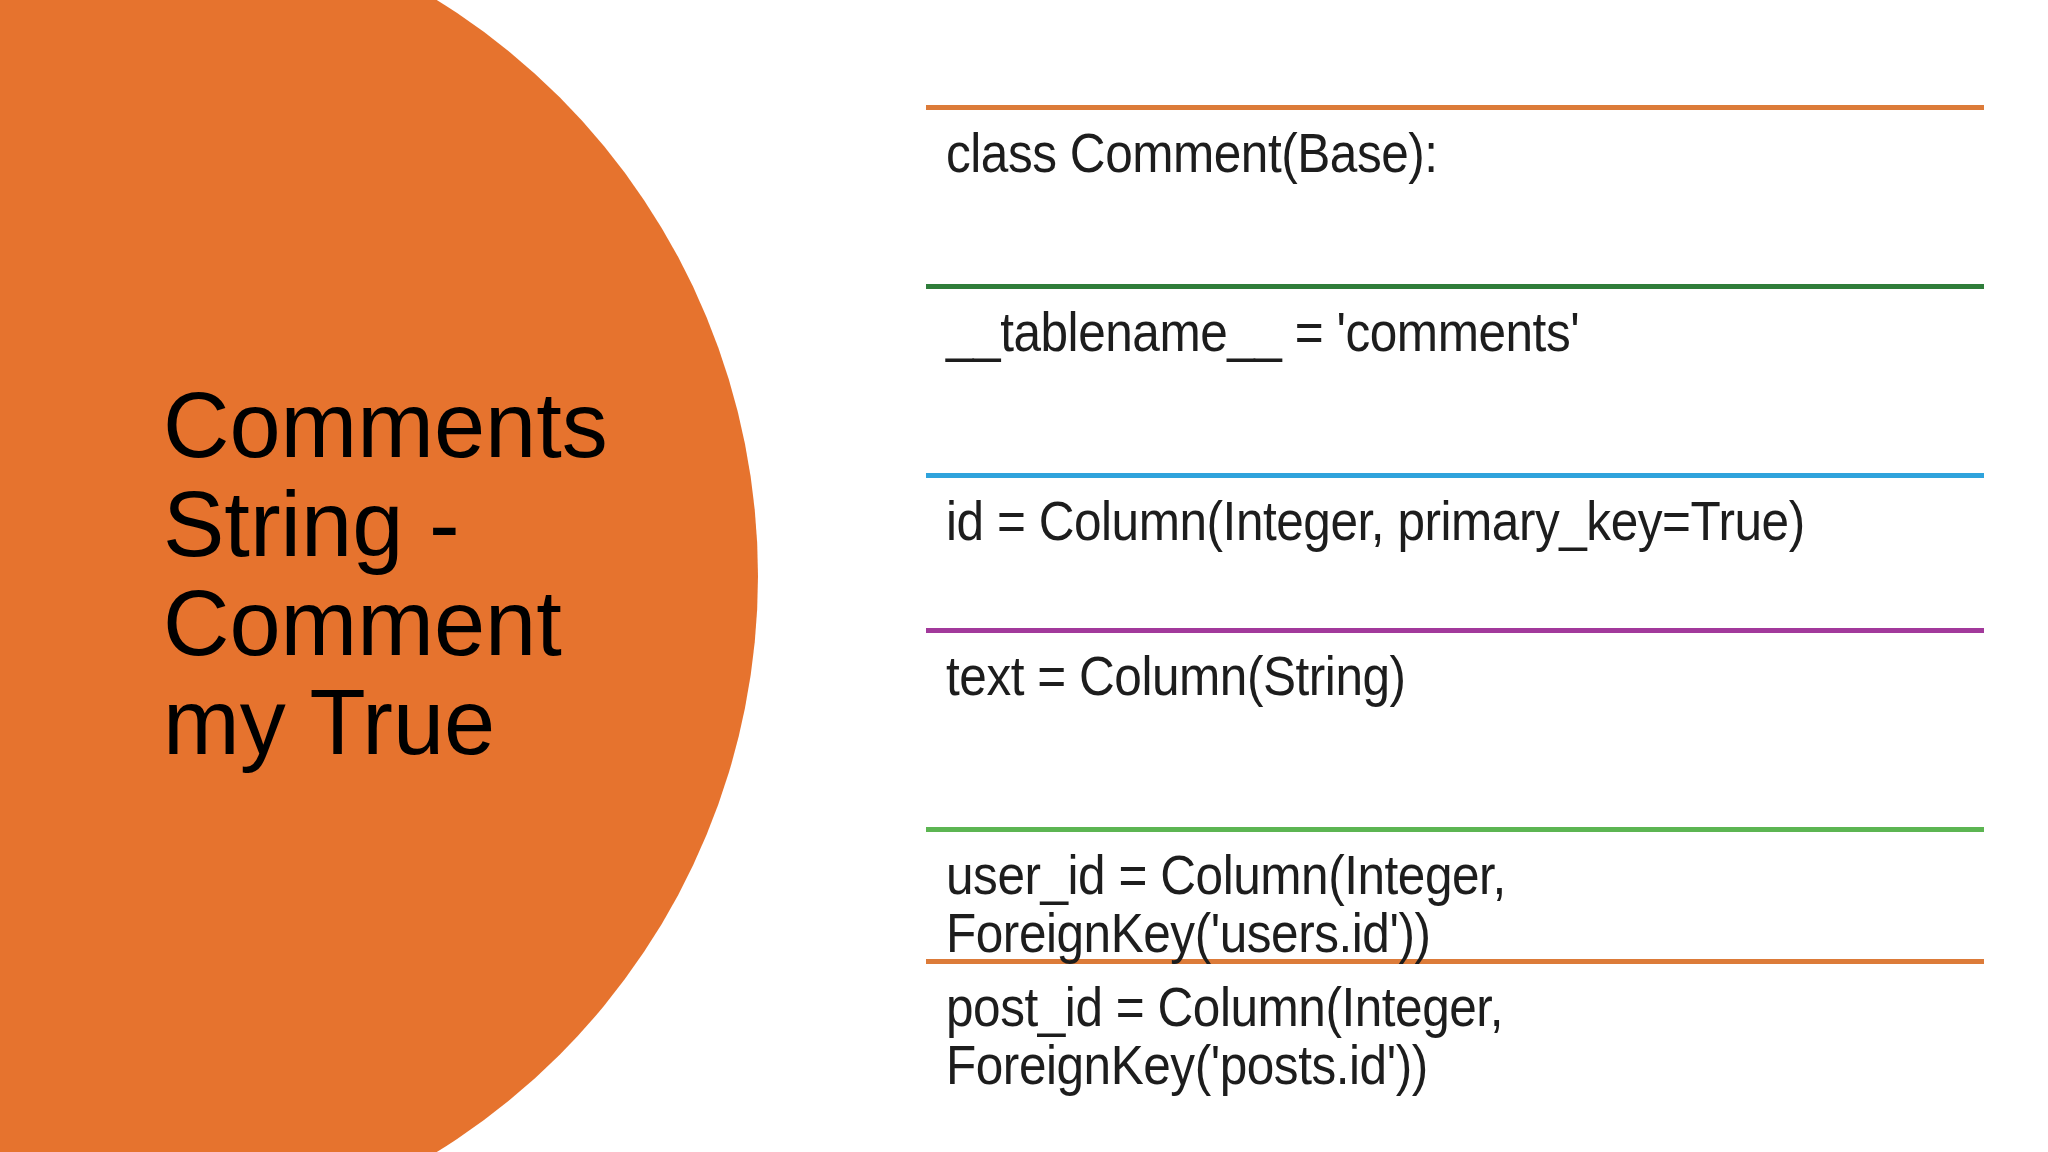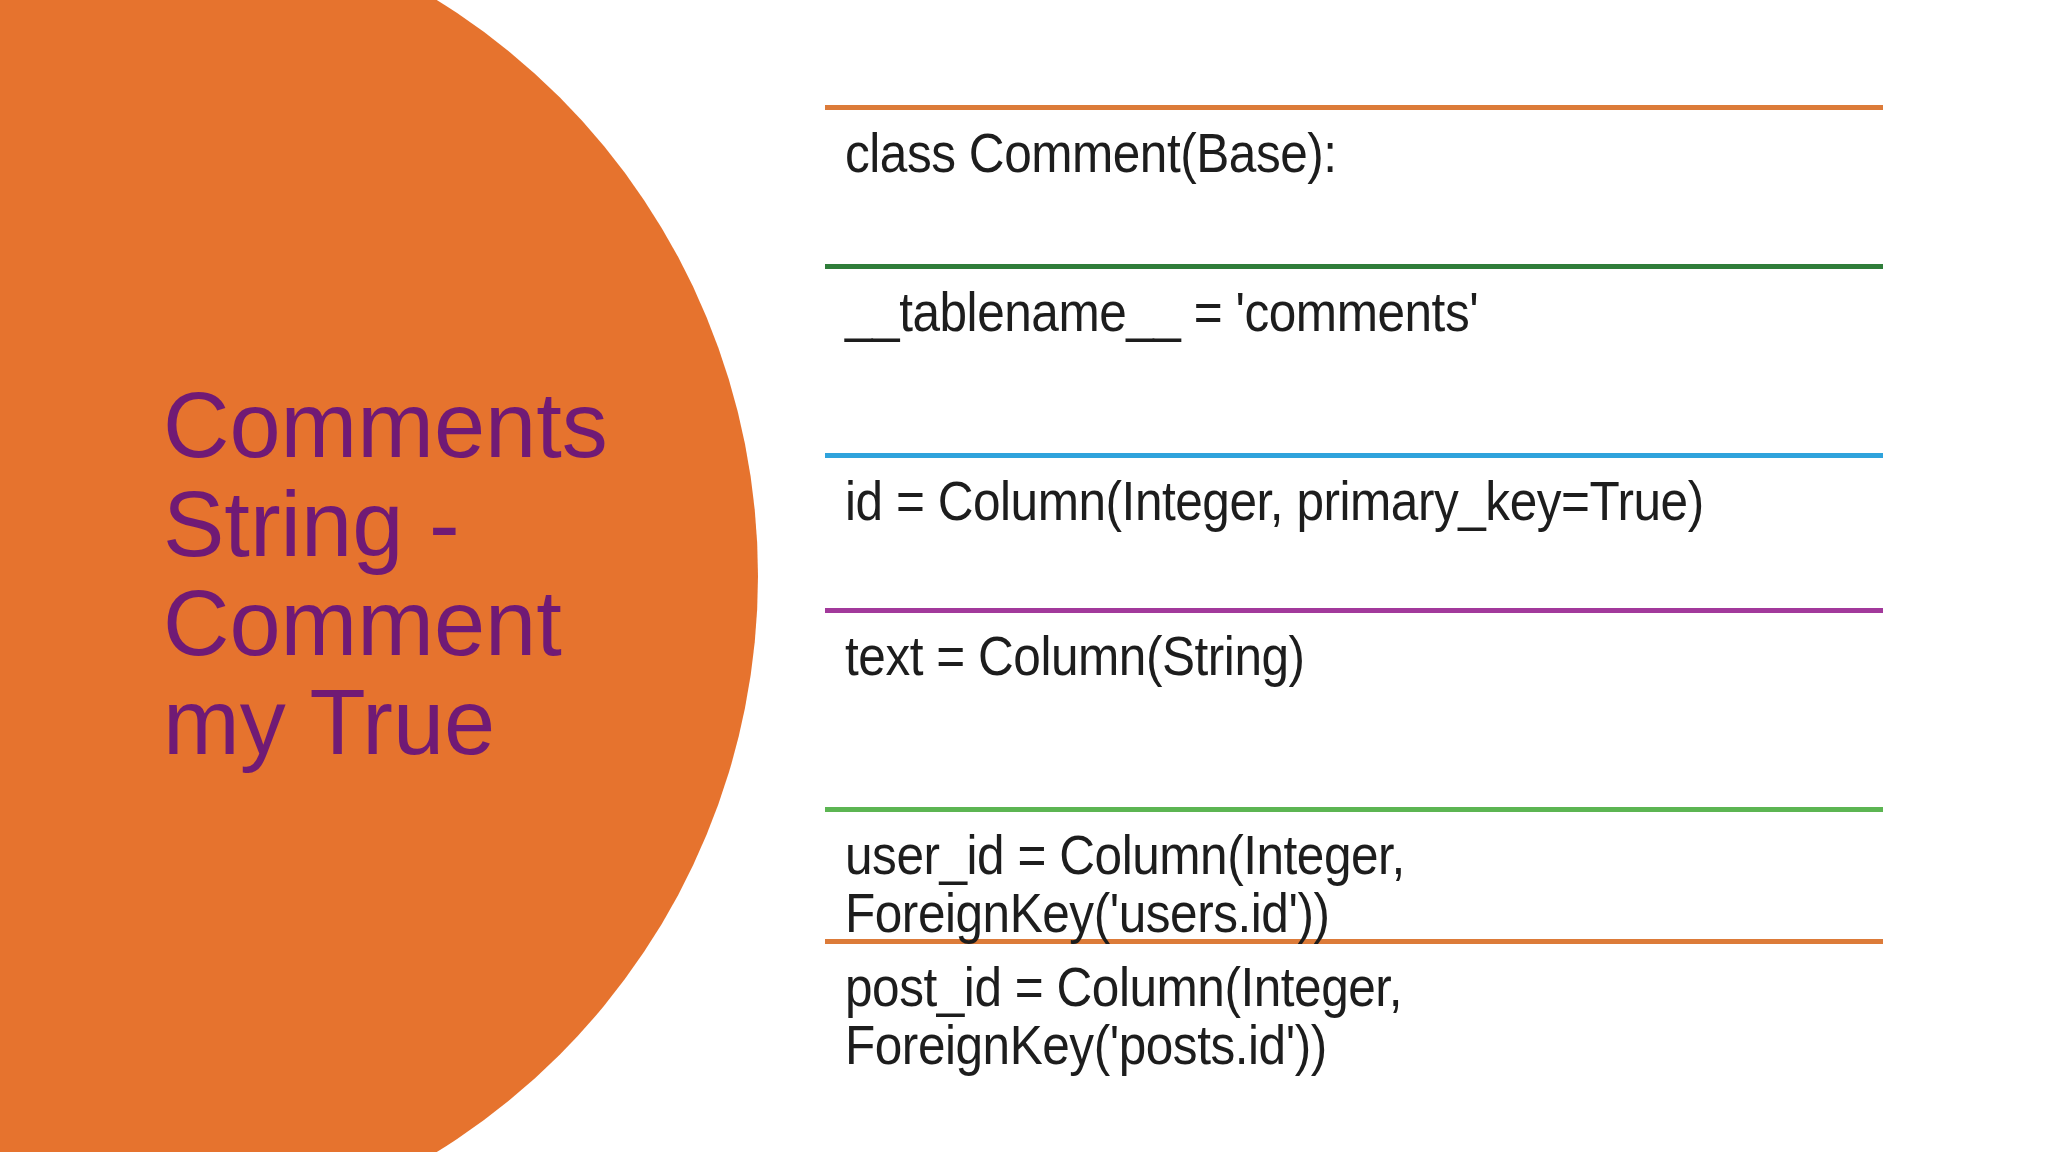--- a/index.html
+++ b/index.html
@@ -23,42 +23,42 @@
     width: 1354px;
     height: 1354px;
     border-radius: 50%;
   }
 
   
   .slide-title {
     position: absolute;
     left: 163px;
     top: 376px;
-    color: #701a75;
+    color: #000000;
     font-size: 92px;
     line-height: 99px;
     font-weight: 400;
     letter-spacing: 0px;
     white-space: nowrap;
   }
 
   
   .code-column {
     position: absolute;
-    left: 825px;
+    left: 926px;
     top: 105px;
     width: 1058px;
   }
   .code-row {
     border-top: 5px solid #cccccc; 
     box-sizing: border-box;
     padding: 14px 0 0 20px;
   }
   .code-row.h1 { height: 159px; }
-  .code-row.h2 { height: 153px; }
+  .code-row.h2 { height: 153px; margin-top: 20px; }
   .code-row.h3 { height: 155px; }
   .code-row.h4 { height: 199px; }
   .code-row.h5 { height: 132px; }
   .code-row.h6 { height: auto; padding-bottom: 30px; }
 
   .code-line {
     display: block;
     font-size: 55px;
     line-height: 58px;
     color: #1d1d1d;

